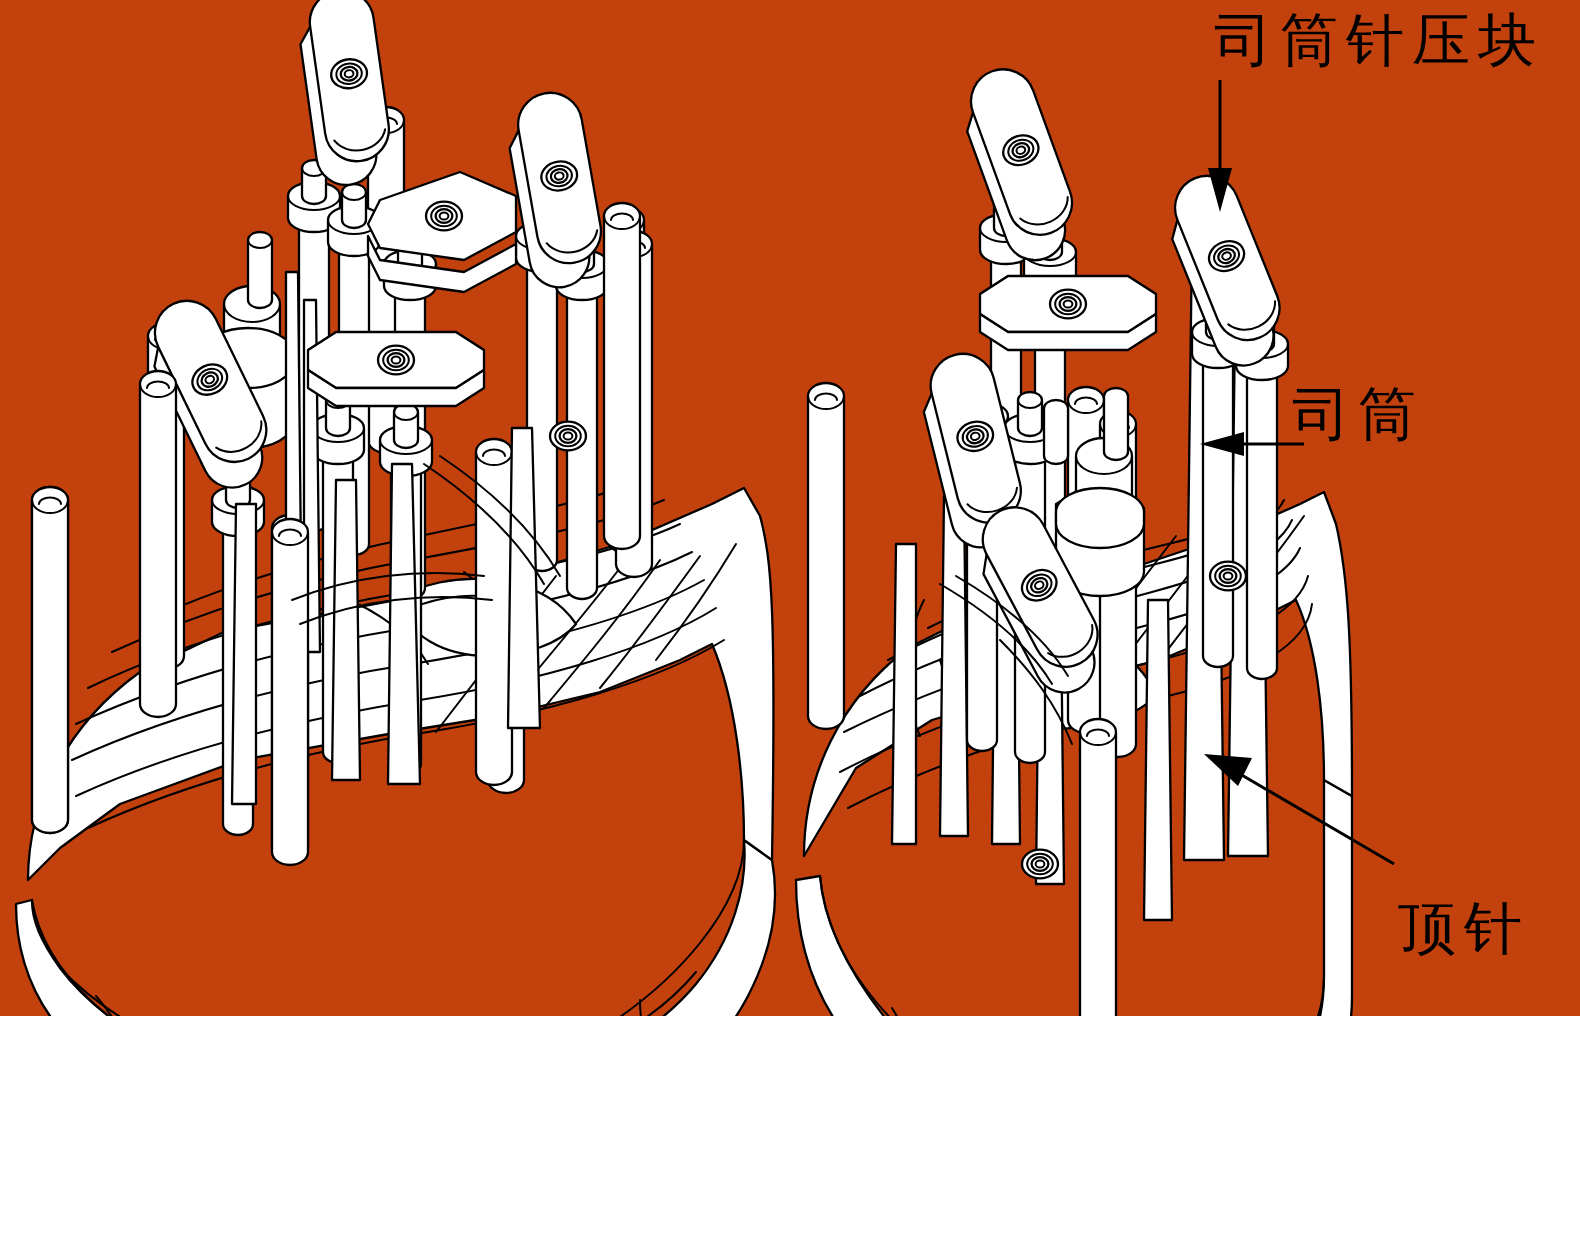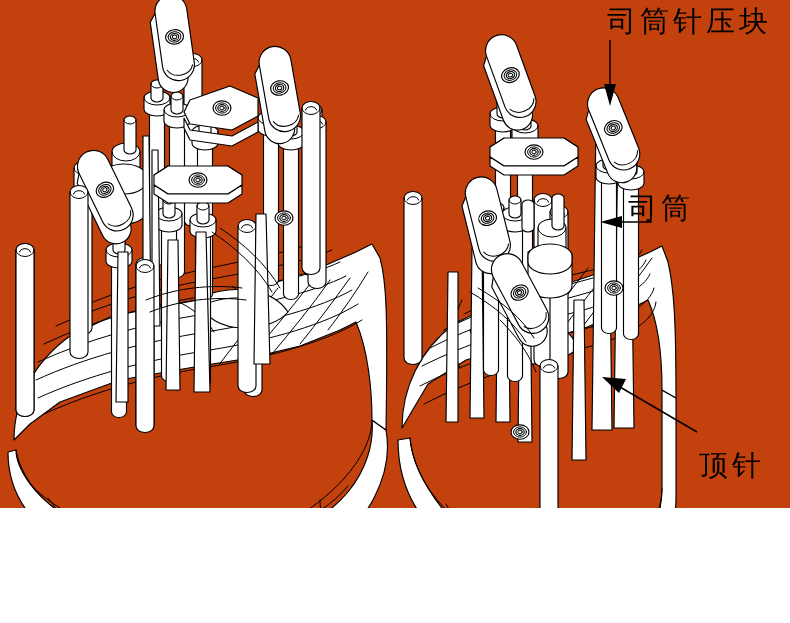--- a/index.html
+++ b/index.html
@@ -25,21 +25,21 @@
   .callout-label {
     position: absolute;
     color: #000000;
     font-family: "Liberation Serif", "DejaVu Serif", serif;
     font-size: 29px;
     line-height: 1;
     letter-spacing: 4px;
     white-space: nowrap;
   }
   #label-clamp-block { left: 607px; top: 7px; }
-  #label-sleeve      { left: 628px; top: 194px; }
+  #label-sleeve      { left: 646px; top: 194px; }
   #label-ejector-pin { left: 699px; top: 451px; }
 </style>
 </head>
 <body>
 
 <div id="figure">
 
   <svg width="790" height="623" viewBox="0 0 790 623">
     <defs>
       <style>

